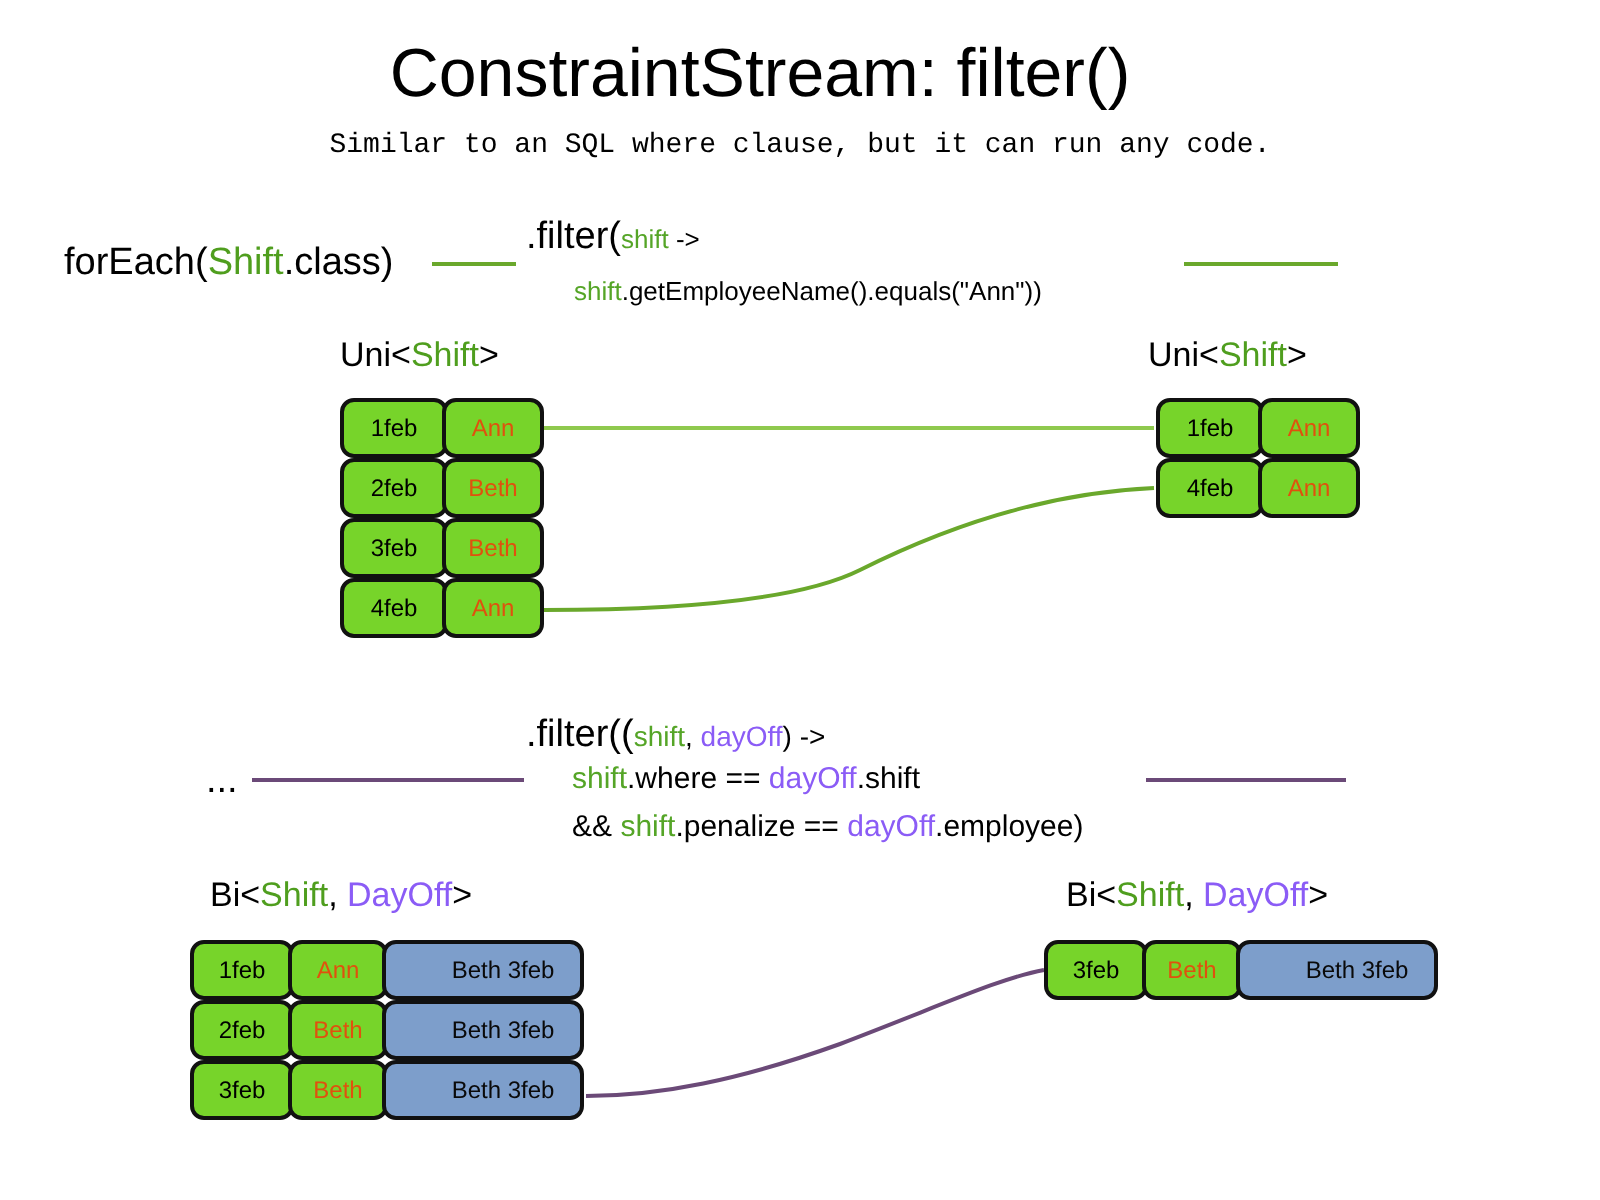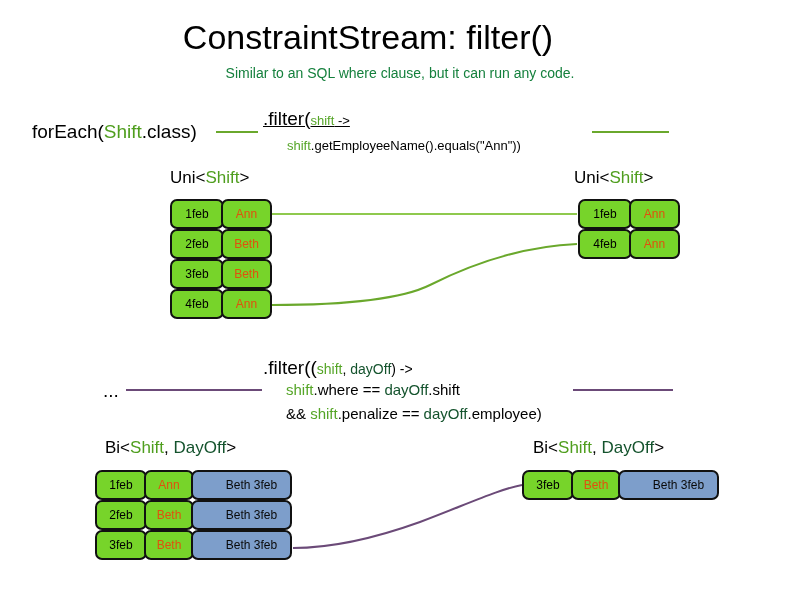--- a/index.html
+++ b/index.html
@@ -12,38 +12,39 @@
     width: 800px;
     height: 600px;
     background: #ffffff;
     font-family: "Liberation Sans", sans-serif;
     overflow: hidden;
   }
   .abs { position: absolute; }
 
   
   #title {
-    left: 0; top: 18px; width: 736px;
+    left: 12px; top: 18px; width: 736px;
     text-align: center;
     font-size: 34px;
     color: #000000;
     letter-spacing: 0px;
   }
   #subtitle {
     left: 0; top: 65px; width: 800px;
     text-align: center;
     font-size: 14px;
-    color: #15803d;
+    color: #000000;
+    font-family: Liberation Mono, monospace;
   }
 
   
   .c-black  { color: #000000; }
   .c-green  { color: #4f9e1e; }
   .c-green2 { color: #55a527; }
-  .c-blue   { color: #14532d; }
+  .c-blue   { color: #8b5cf6; }
 
   
   .code-big   { font-size: 19px; color: #000000; white-space: nowrap; }
   .code-small { font-size: 13px; color: #000000; white-space: nowrap; }
 
   
   #wires { left: 0; top: 0; width: 800px; height: 600px; pointer-events: none; }
 
   
   .grp-label {
@@ -97,21 +98,21 @@
 
     <line x1="573" y1="390" x2="673" y2="390" stroke="#6b4a78" stroke-width="2"></line>
 
     <path d="M293,548 C330,548 370,540 420,522 C470,503 500,489 522,485" fill="none" stroke="#6b4a78" stroke-width="2"></path>
   </svg>
 
   <div class="abs code-big" style="left:32px; top:121px;">
     <span class="c-black">forEach(</span><span class="c-green">Shift</span><span class="c-black">.class)</span>
   </div>
 
-  <div class="abs code-big" style="left:263px; top:108px;text-decoration:underline;">
+  <div class="abs code-big" style="left:263px; top:108px;">
     <span class="c-black">.filter(</span><span class="c-green2" style="font-size:13px;">shift</span><span class="c-black" style="font-size:13px;"> -&gt;</span>
   </div>
 
   <div class="abs code-small" style="left:287px; top:138px;">
     <span class="c-green2">shift</span><span class="c-black">.getEmployeeName().equals("Ann"))</span>
   </div>
 
 
   <div class="abs grp-label" style="left:170px; top:168px;">
     <span class="c-black">Uni&lt;</span><span class="c-green">Shift</span><span class="c-black">&gt;</span>

